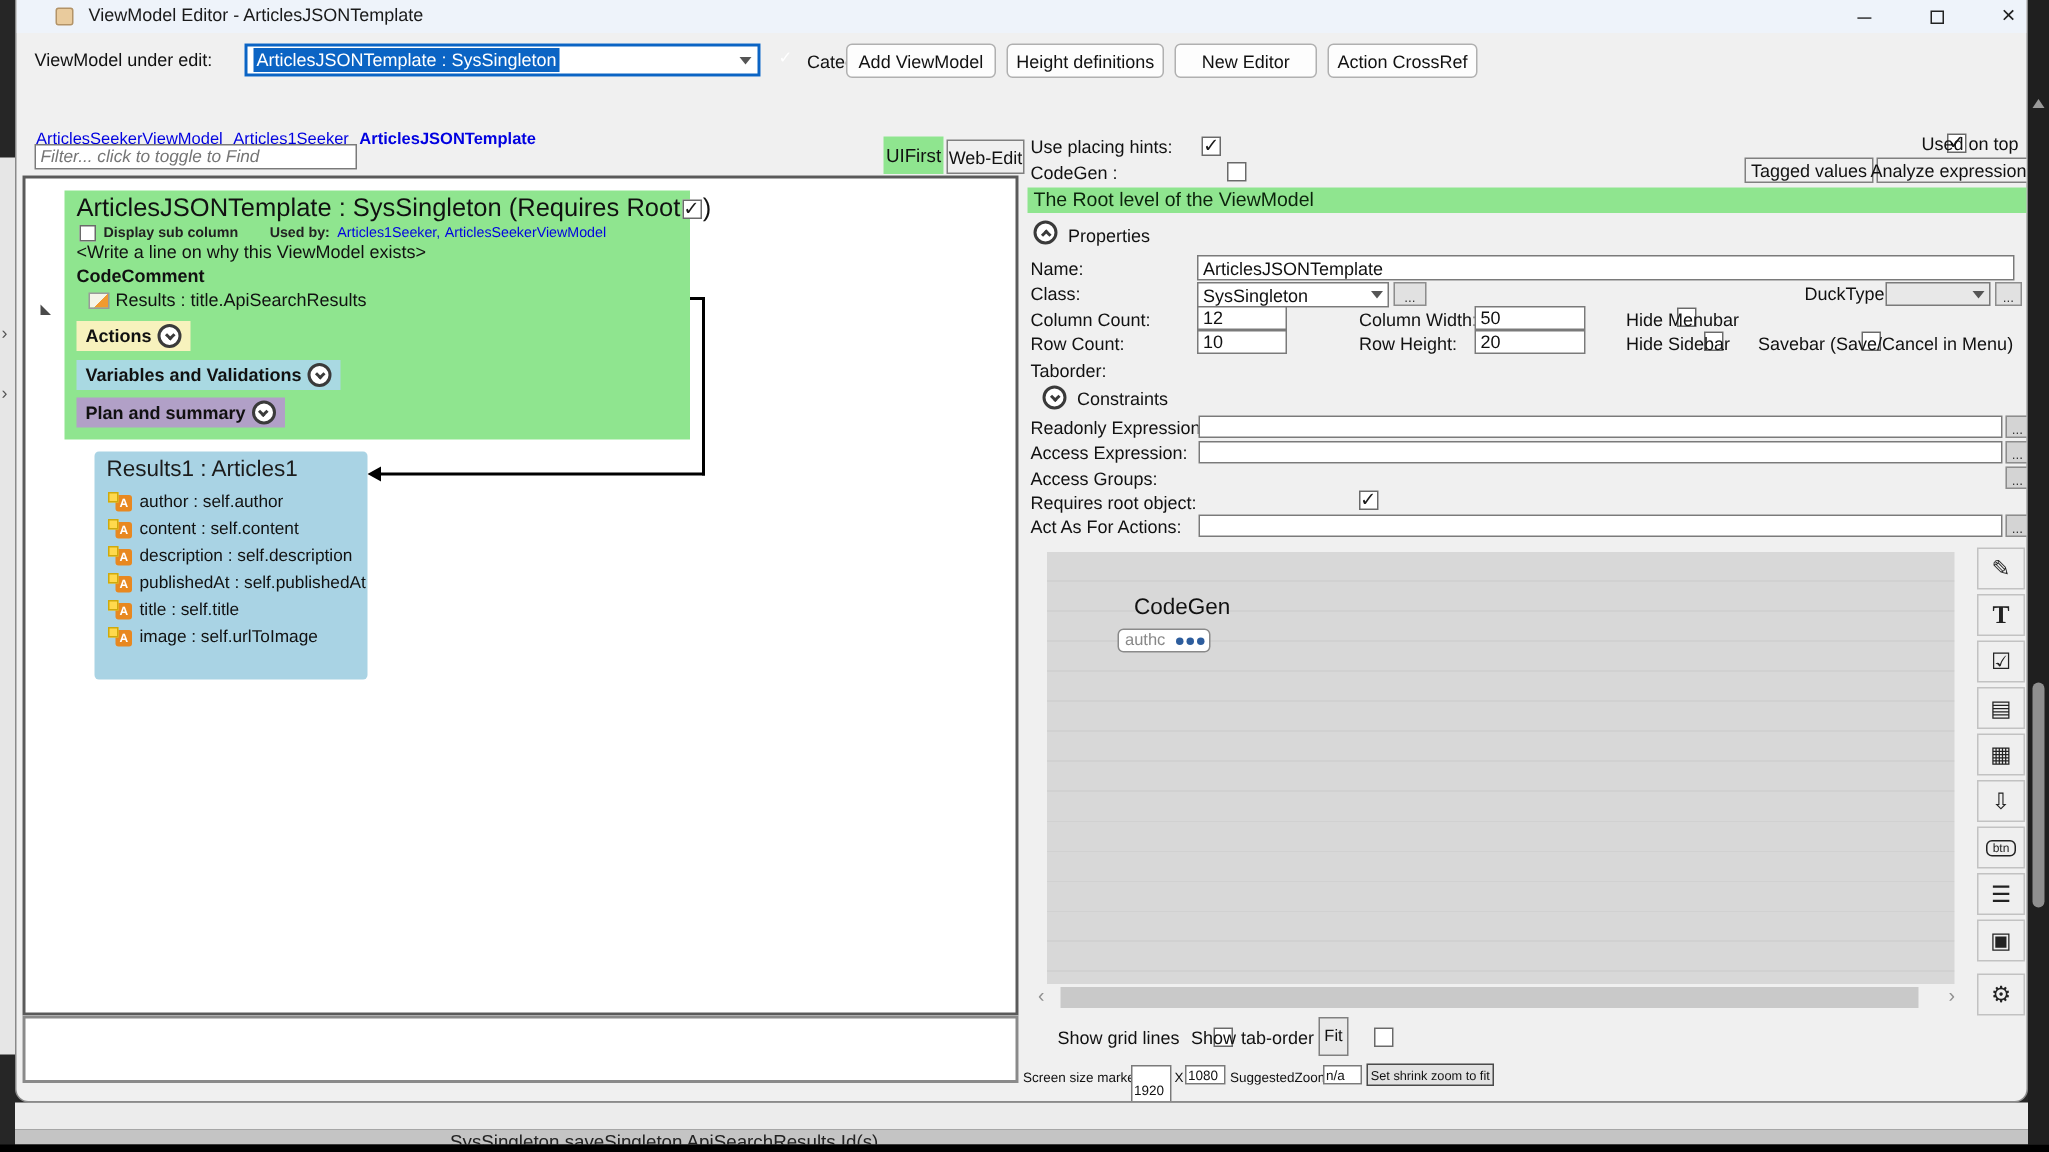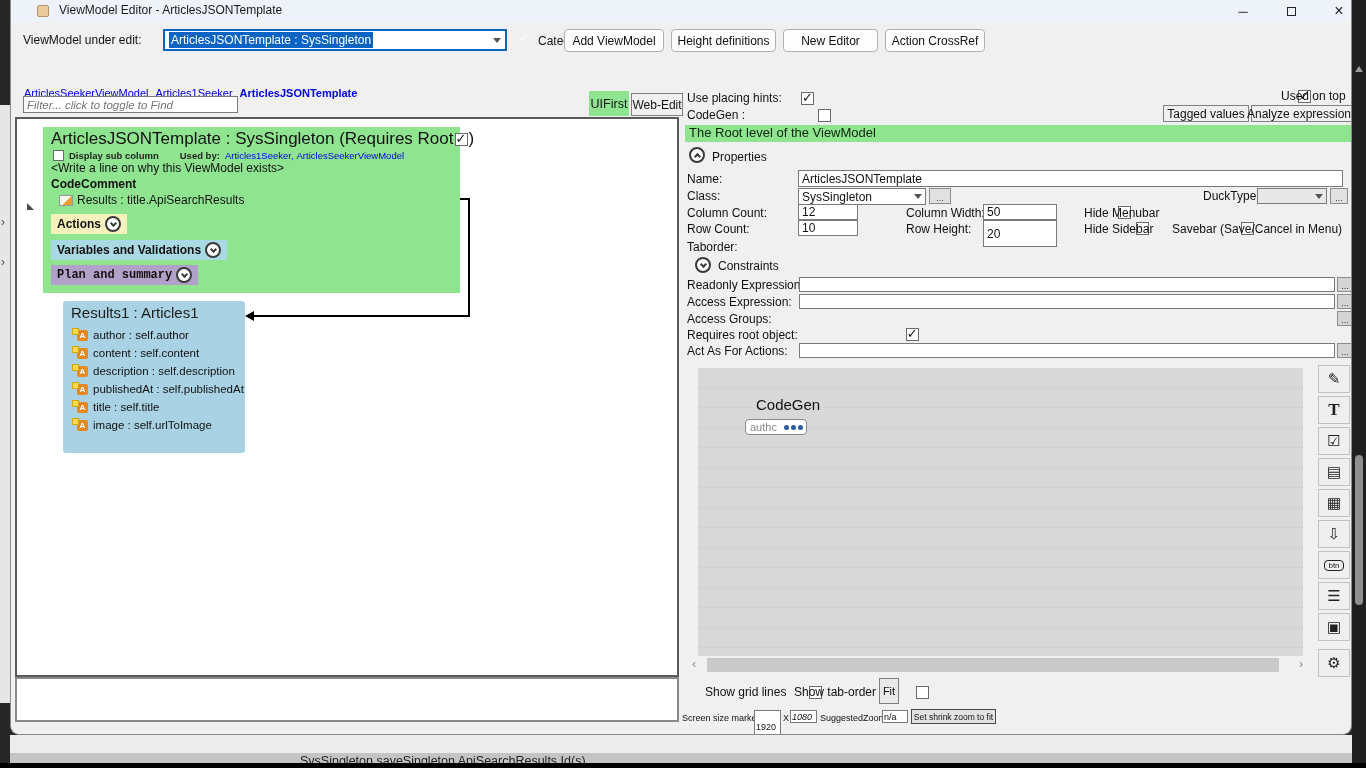--- a/index.html
+++ b/index.html
@@ -171,21 +171,21 @@
           </span>
         </div>
         <div style="margin-top:6px;">
           <span class="chip" style="background:#a9d9e2;">
             <span>Variables and Validations</span>
             <span class="circle-btn">
                 <span class="chv-dn"></span>
               </span>
           </span>
         </div>
-        <div style="margin-top:5px;font-family:Liberation Mono, monospace;">
+        <div style="margin-top:5px;">
           <span class="chip" style="background:#b1a0c7;">
             <span>Plan and summary</span>
             <span class="circle-btn">
                 <span class="chv-dn"></span>
               </span>
           </span>
         </div>
       </div>
 
       <div class="conn" style="left:443px;top:79px;width:10px;height:2px;"></div>
@@ -261,21 +261,21 @@
     <span class="abs lbl" style="left:676px;top:206px;">Column Count:</span>
     <input class="abs inp" style="left: 787px; top: 204px; width: 60px; height: 16px;" value="12">
     <span class="abs lbl" style="left:895px;top:206px;">Column Width:</span>
     <input class="abs inp" style="left: 972px; top: 204px; width: 74px; height: 16px;" value="50">
     <span class="abs cb" style="left:1055px;top:205px;"></span>
     <span class="abs lbl" style="left:1073px;top:206px;">Hide Menubar</span>
 
     <span class="abs lbl" style="left:676px;top:222px;">Row Count:</span>
     <input class="abs inp" style="left: 787px; top: 220px; width: 60px; height: 16px;" value="10">
     <span class="abs lbl" style="left:895px;top:222px;">Row Height:</span>
-    <input class="abs inp" style="left: 972px; top: 220px; width: 74px; height: 27px;" value="20">
+    <input class="abs inp" style="left: 972px; top: 220px; width: 74px; height: 16px;" value="20">
     <span class="abs cb" style="left:1055px;top:221px;"></span>
     <span class="abs lbl" style="left:1073px;top:222px;">Hide Sidebar</span>
     <span class="abs cb" style="left:1143px;top:221px;"></span>
     <span class="abs lbl" style="left:1161px;top:222px;">Savebar (Save/Cancel in Menu)</span>
 
     <span class="abs lbl" style="left:676px;top:240px;">Taborder:</span>
 
     
     <span class="abs circle-btn" style="left:684px;top:257px;">
         <span class="chv-dn"></span>
@@ -321,21 +321,21 @@
     
     <span class="abs cb" style="left:676px;top:685px;"></span>
     <span class="abs lbl" style="left:694px;top:685px;">Show grid lines</span>
     <span class="abs cb" style="left:765px;top:685px;"></span>
     <span class="abs lbl" style="left:783px;top:685px;">Show tab-order</span>
     <div class="abs flatbtn" style="left:868px;top:678px;width:20px;height:26px;background:#e9e9e9;font-size:11px;">Fit</div>
 
     <span class="abs lbl-xs" style="left:671px;top:713px;">Screen size marker</span>
     <input class="abs inp" style="left: 743px; top: 710px; width: 27px; height: 13px; font-size: 9px; padding: 16px 1px;" value="1920">
     <span class="abs lbl-xs" style="left:772px;top:713px;">X</span>
-    <input class="abs inp" style="left: 779px; top: 710px; width: 27px; height: 13px; font-size: 9px; padding: 0px 1px; font-style: italic;" value="1080">
+    <input class="abs inp" style="left: 779px; top: 710px; width: 27px; height: 13px; font-size: 9px; padding: 0px 1px;" value="1080">
     <span class="abs lbl-xs" style="left:809px;top:713px;">SuggestedZoom</span>
     <input class="abs inp" style="left: 871px; top: 710px; width: 26px; height: 13px; font-size: 9px; padding: 0px 1px;" value="n/a">
     <div class="abs flatbtn" style="left:900px;top:709px;width:85px;height:15px;background:#e2e2e2;border-color:#4a4a4a;font-size:8.5px;">Set shrink zoom to fit</div>
 
     
     <div class="tool" style="top:365px;">
         <span>✎</span>
       </div>
     <div class="tool" style="top:396px;font-family:'Liberation Serif','DejaVu Serif',serif;font-weight:bold;font-size:17px;">
         <span>T</span>

